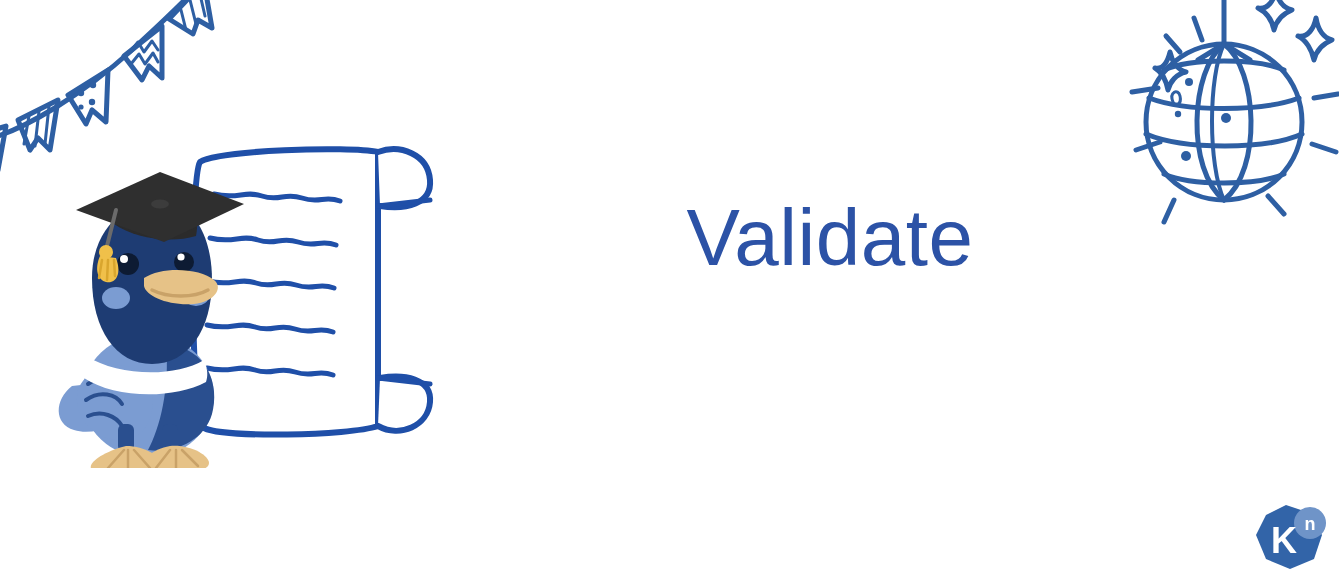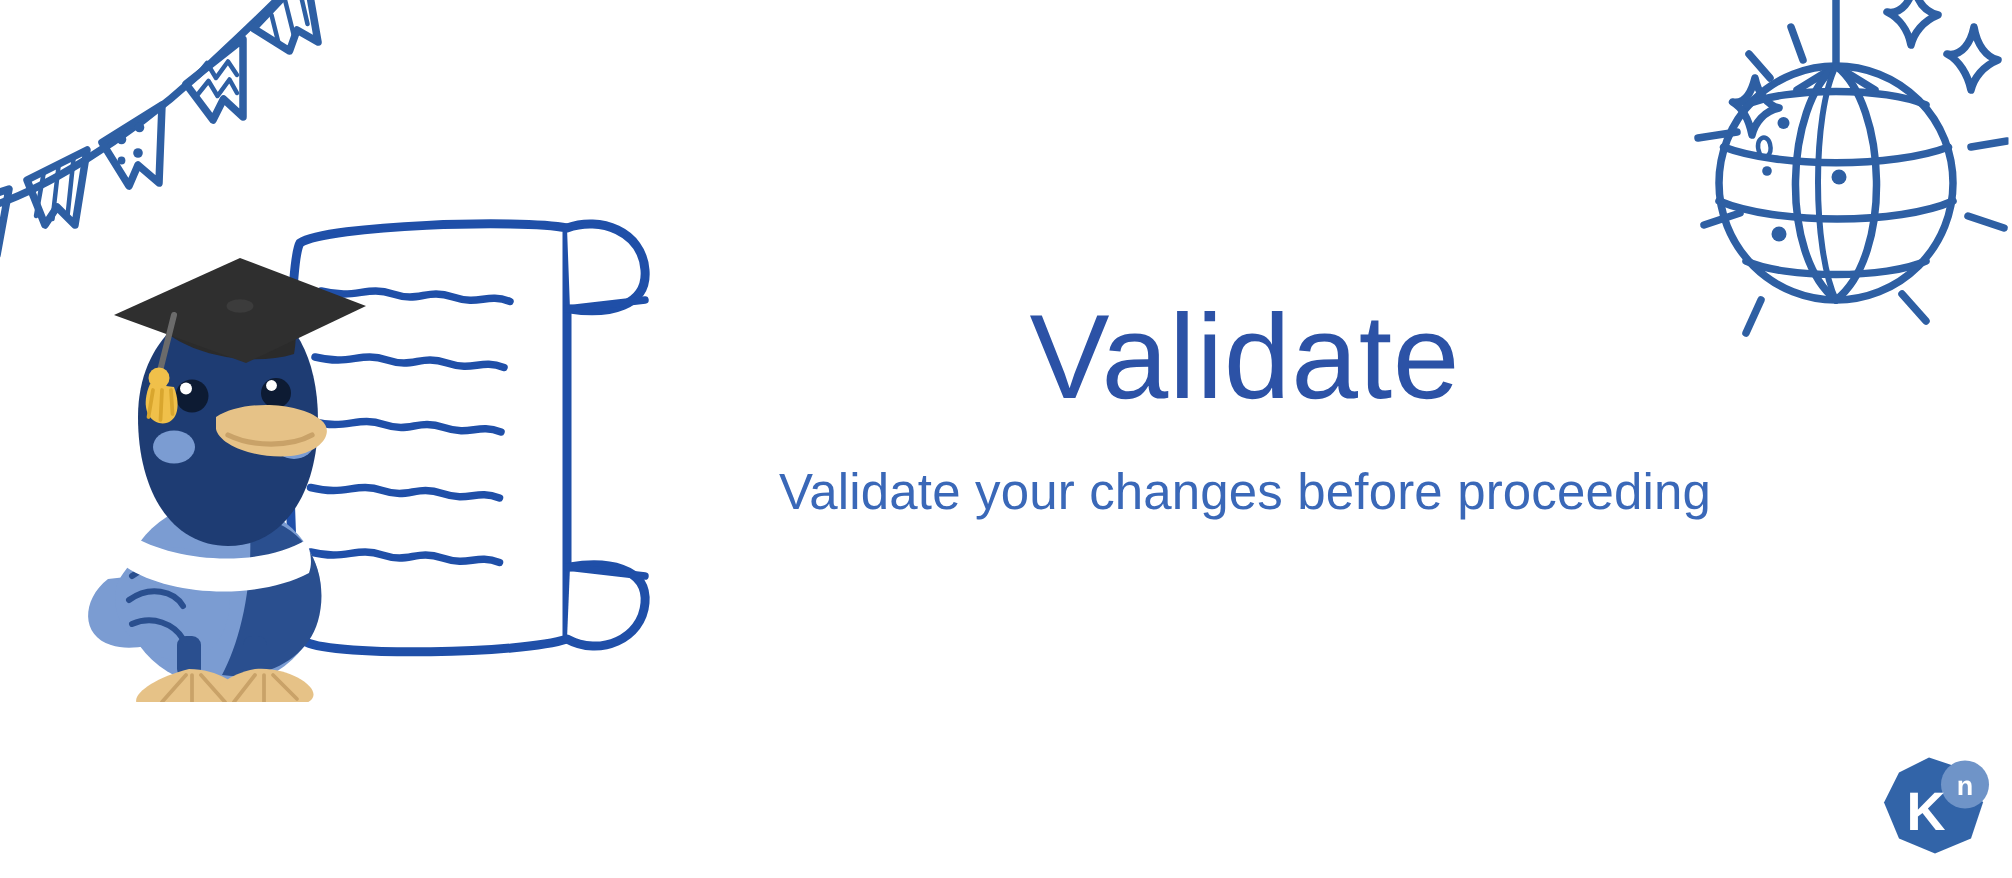--- a/index.html
+++ b/index.html
@@ -232,21 +232,20 @@
         <path d="M 86 312 L 102 330"></path>
         <path d="M 122 312 L 108 330"></path>
         <path d="M 128 312 L 128 334"></path>
         <path d="M 134 312 L 150 328"></path>
       </g>
     </g>
   </svg>
 
   <div id="text-block">
     <h1 id="page-title">Validate</h1>
-    <p id="page-subtitle">Validate your changes before proceeding</p>
   </div>
 
   <svg id="brand-logo" viewBox="0 0 76 72">
     <polygon points="34,2 58,10 70,32 62,56 38,66 14,56 4,32 14,12" fill="#3264a8"></polygon>
     <circle cx="58" cy="20" r="16" fill="#6f94c8"></circle>
     <text x="32" y="50" text-anchor="middle" font-family="'Liberation Sans', sans-serif" font-size="36" font-weight="bold" fill="#ffffff">K</text>
     <text x="58" y="27" text-anchor="middle" font-family="'Liberation Sans', sans-serif" font-size="18" font-weight="bold" fill="#ffffff">n</text>
   </svg>
 
 </div>

